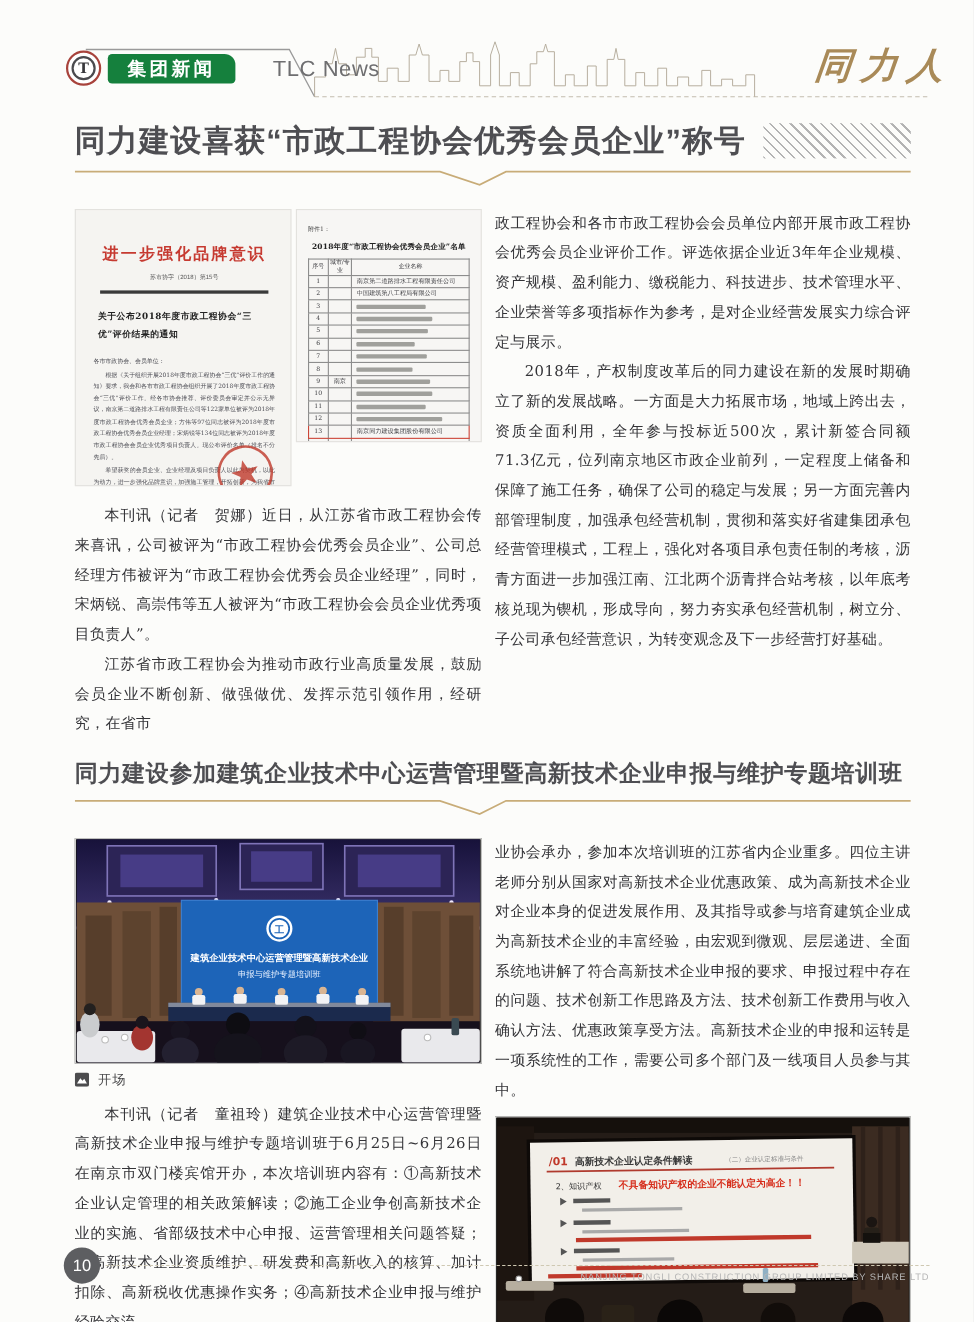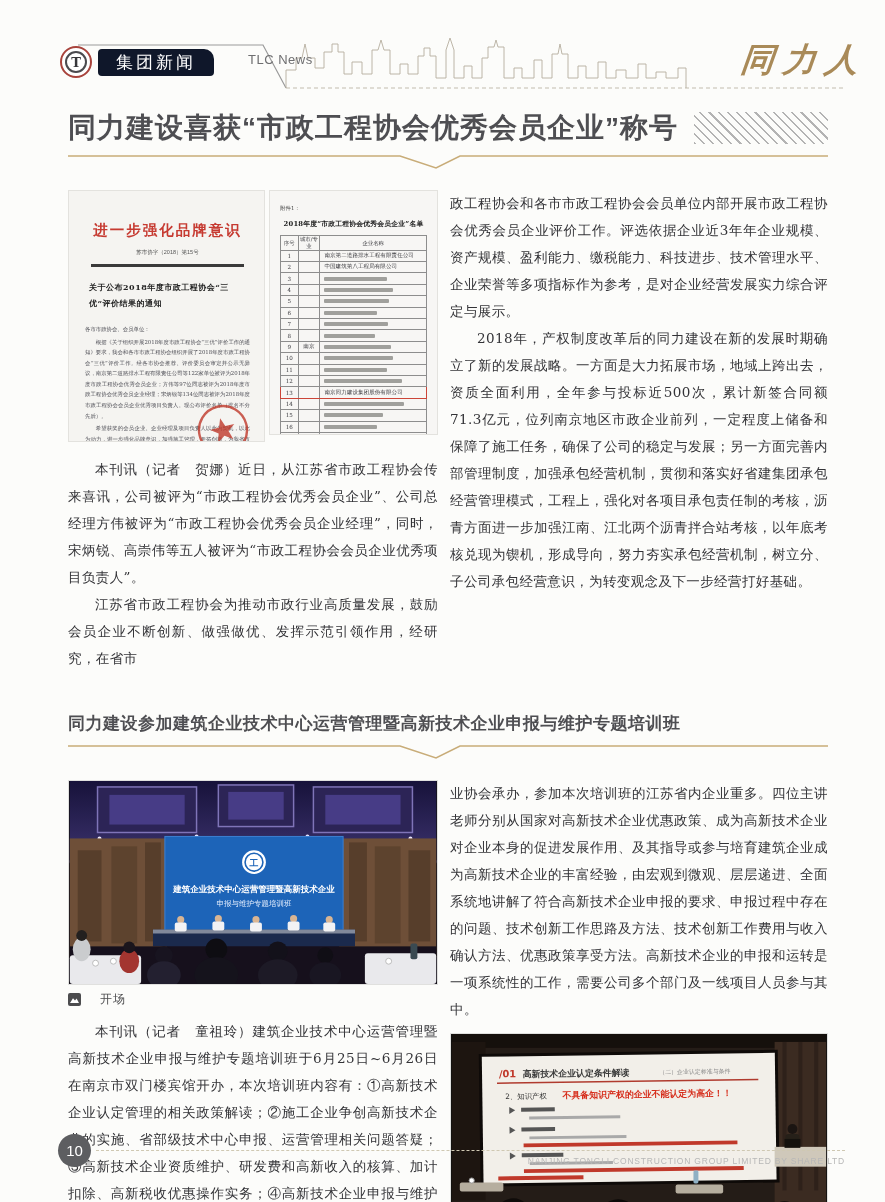--- a/index.html
+++ b/index.html
@@ -6,32 +6,32 @@
   body { background:#e8e8e8; font-family:"Liberation Sans", sans-serif; }
   .page { position:relative; width:885px; height:1202px; margin:0 auto; background:#fcfcfa; overflow:hidden; }
 
   
   .hdr { position:relative; height:104px; }
   .hdr-lines { position:absolute; left:0; top:0; width:885px; height:104px; }
   .logo { position:absolute; left:60px; top:46px; width:32px; height:32px; border-radius:50%;
           border:2px solid #a8433c; background:#fff; display:flex; align-items:center; justify-content:center; }
   .logo-inner { width:22px; height:22px; border-radius:50%; border:2px solid #4a4a4e; color:#37373b;
           font-weight:bold; font-size:13px; display:flex; align-items:center; justify-content:center; font-family:"DejaVu Serif",serif;}
-  .badge { position:absolute; left:98px; top:49px; height:27px; padding:0 18px; background:#0f172a; color:#fff;
-           border-radius:4px 10px 4px 4px; font-weight:normal; font-size:17px; letter-spacing:3px;
+  .badge { position:absolute; left:98px; top:49px; height:27px; padding:0 18px; background:#15803d; color:#fff;
+           border-radius:4px 10px 4px 4px; font-weight:bold; font-size:17px; letter-spacing:3px;
            display:flex; align-items:center; }
-  .tlc { position:absolute; left:248px; top:52px; font-size:13px; color:#6e6e70; letter-spacing:.5px;text-align:right; }
+  .tlc { position:absolute; left:248px; top:52px; font-size:20px; color:#6e6e70; letter-spacing:.5px;text-align:right; }
   .masthead { position:absolute; right:18px; top:38px; font-family:"DejaVu Serif", serif; font-style:italic;
               font-weight:bold; font-size:33px; color:#a98a58; letter-spacing:9px; transform:skewX(-6deg); }
 
   
   .art-title-row { display:flex; align-items:center; margin:8px 57px 0 68px; }
   .art-title { color:#4e4e52; font-weight:900; letter-spacing:1px; line-height:1.15; white-space:nowrap; }
   .t1 { font-size:28px; }
-  .t2 { font-size:17px; letter-spacing:.5px;margin-top:22px; }
+  .t2 { font-size:21px; letter-spacing:.5px; }
   .hatch { flex:1; height:32px; margin-left:16px;
            background:repeating-linear-gradient(45deg,#b3b3b3 0 1.5px,transparent 1.5px 6.5px); }
   .divider { display:block; margin:10px 57px 0 68px; }
 
   
   .cols { display:flex; margin:18px 57px 0 68px; gap:12px; }
   .colL { width:370px; }
   .colR { width:378px; }
   p.body { font-family:"DejaVu Serif","Liberation Serif",serif; font-size:13.5px; line-height:27px;
            color:#333337; text-align:justify; letter-spacing:.4px; }
@@ -46,40 +46,40 @@
   .letter-docno { text-align:center; font-size:5.5px; color:#555; margin-top:9px; }
   .letter-rule { height:2.5px; background:#3a3a3a; margin:8px 6px 0 6px; }
   .letter-title { font-family:"DejaVu Serif",serif; font-weight:bold; font-size:8px; color:#222;
                   text-align:left; margin:12px 4px 0 4px; line-height:2.1; letter-spacing:.5px; }
   .letter-body { margin-top:12px; font-family:"DejaVu Serif",serif; font-size:5.4px; line-height:1.95;
                  color:#4c4c54; text-align:justify; filter:blur(.35px); }
   .letter-body p { margin-bottom:2px; }
   .seal { position:absolute; right:14px; bottom:-16px; opacity:.8; transform:rotate(-14deg); }
 
   
-  .roster { position:relative; width:169px; height:245px; background:#f7f6f4; border:1px solid #e3e2de;
+  .roster { position:relative; width:169px; height:212px; background:#f7f6f4; border:1px solid #e3e2de;
             padding:14px 10px 0 10px; overflow:hidden; font-family:"DejaVu Serif",serif; }
   .roster-att { font-size:5.5px; color:#444; }
   .roster-title { font-size:6.8px; font-weight:bold; color:#222; text-align:center; margin:7px 0 6px 0; letter-spacing:.2px; }
   table.rost { width:100%; border-collapse:collapse; }
   table.rost th, table.rost td { border:.7px solid #8d8d8d; font-size:5.6px; color:#3c3c40;
             height:11.4px; text-align:center; font-weight:normal; }
   table.rost th { font-size:5.4px; line-height:1.25; }
   .c-no { width:12%; }
   .c-city { width:15%; }
   .c-name { text-align:left !important; padding-left:4px; }
   .c-name .bar { height:4px; background:#91908c; border-radius:1px; opacity:.85; }
   .c-name.txt { filter:blur(.3px); }
   tr.hl td { border-top:1.3px solid #cc4538; border-bottom:1.3px solid #cc4538; }
   tr.hl td:first-child { border-left:1.3px solid #cc4538; }
   tr.hl td:last-child { border-right:1.3px solid #cc4538; }
 
   
   .photo { display:block; border:1px solid #e0e0de; background:#111; }
-  .caption { display:flex; align-items:center; gap:19px; margin-top:6px; font-size:12px; color:#4c4c4e; letter-spacing:1px; }
+  .caption { display:flex; align-items:center; gap:8px; margin-top:6px; font-size:12px; color:#4c4c4e; letter-spacing:1px; }
   .cap-icon { flex:0 0 auto; }
 
   
   .footer { position:absolute; left:0; right:0; bottom:28px; height:40px; }
   .pagenum { position:absolute; left:58px; top:0; width:33px; height:33px; border-radius:50%;
              background:#5d5e61; color:#fff; font-size:15px; display:flex; align-items:center; justify-content:center; }
   .foot-line { position:absolute; left:96px; right:40px; top:16px; border-top:1.5px dashed #cfc8b2; }
   .company { position:absolute; right:40px; top:22px; font-size:8.5px; color:#b7b7b7; letter-spacing:.8px; } .mt10 { margin-top:10px; } .mt14 { margin-top:14px; }
 </style>
 </head>

